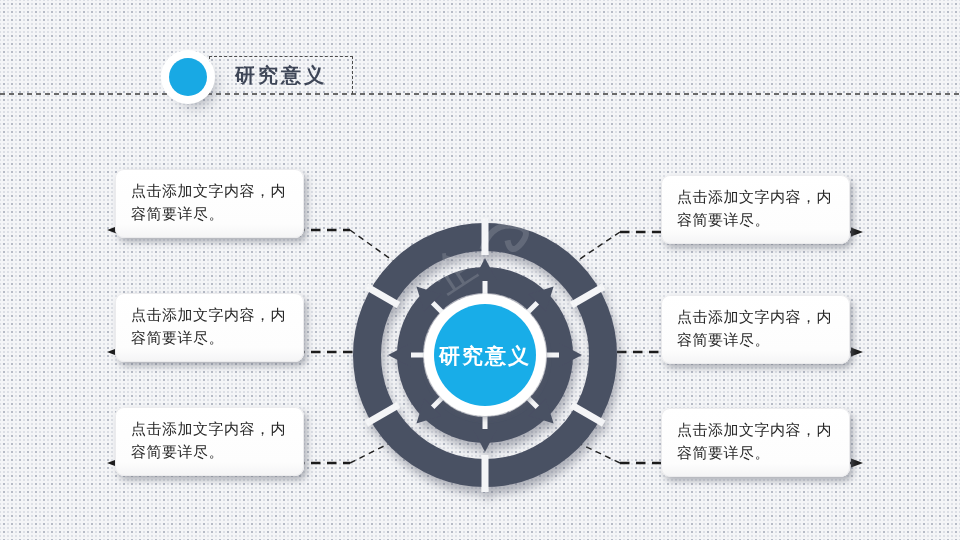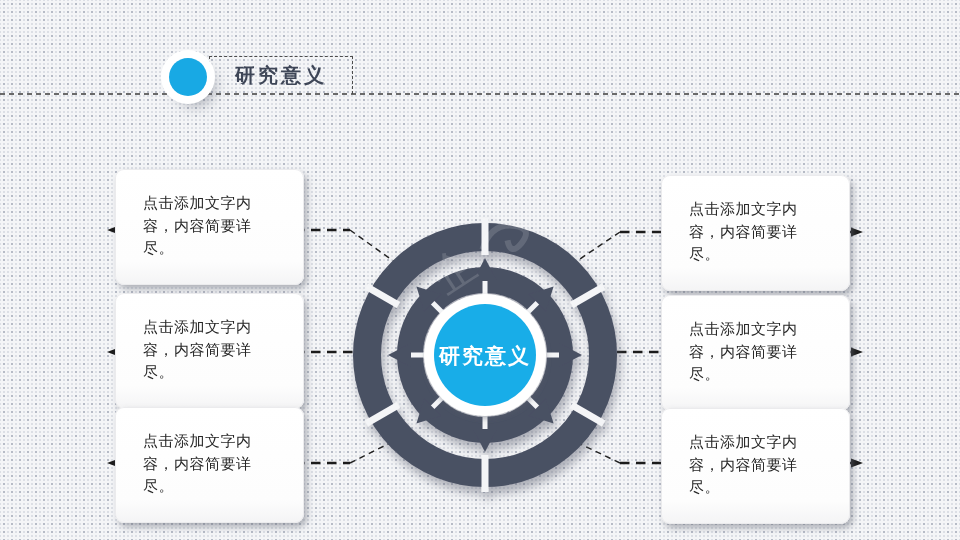--- a/index.html
+++ b/index.html
@@ -42,21 +42,21 @@
     font-size:20px;font-weight:600;color:#3e4657;letter-spacing:3px;
   }
   .callout{
     position:absolute;width:189px;min-height:52px;box-sizing:border-box;
     background:linear-gradient(180deg,#ffffff 0%,#fdfdfd 80%,#f4f4f5 100%);
     border-radius:9px;padding:7px 12px 9px 12px;
     box-shadow:inset 0 0 0 1px #ebebed, 3px 4px 6px rgba(105,110,122,.5);
     z-index:2;
   }
   .callout p{
-    margin:16px;font-size:15px;line-height:1.5;color:#262626;letter-spacing:0.5px;
+    margin:4px;font-size:15px;line-height:1.5;color:#262626;letter-spacing:0.5px;
   }
   .col-left{left:115px;}
   .col-right{left:661px;}
 </style>
 </head>
 <body>
 
 <div id="canvas">
 
   <svg class="overlay" viewBox="0 0 960 540">

